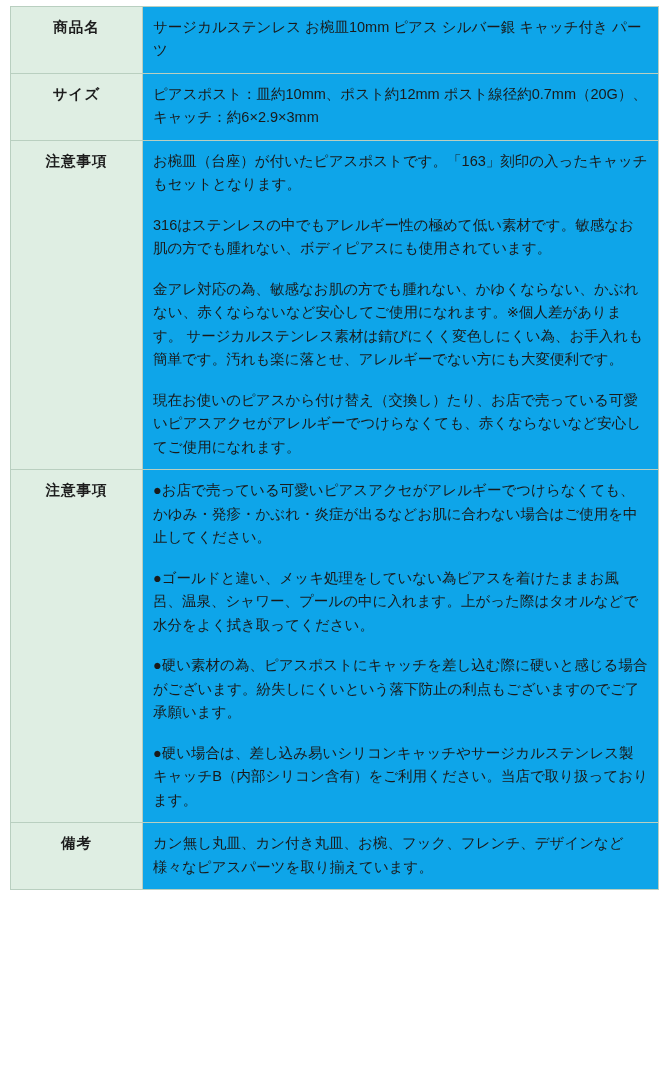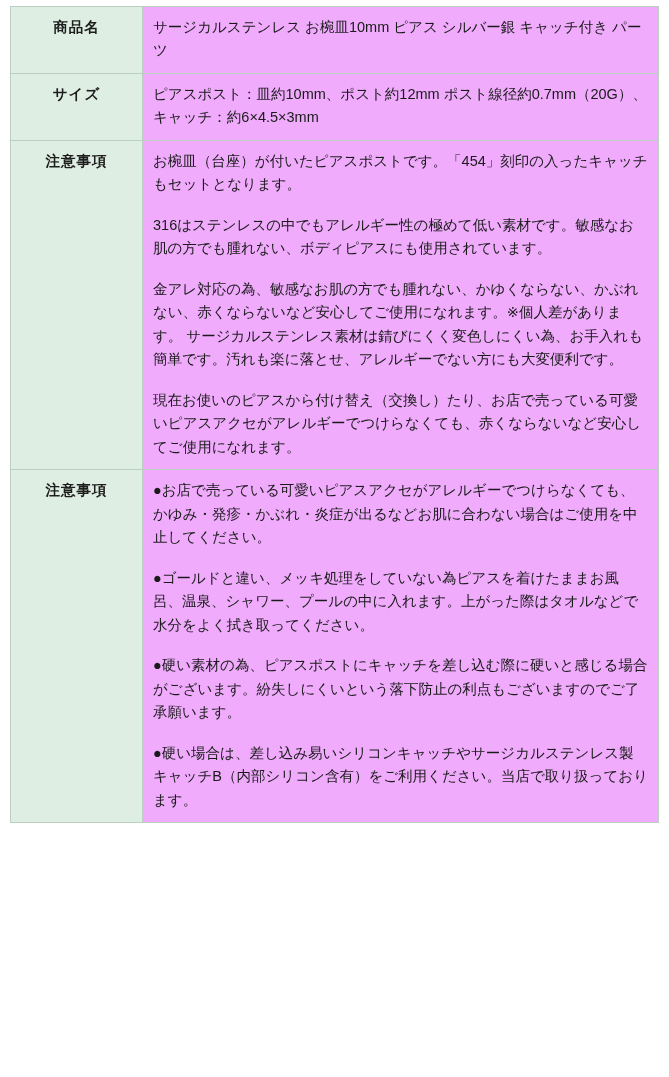--- a/index.html
+++ b/index.html
@@ -35,21 +35,21 @@
     background: #dfeee3;
     text-align: center;
     vertical-align: middle;
     font-weight: bold;
     letter-spacing: 1px;
     padding-left: 4px;
     padding-right: 4px;
     color: #1d1d1d;
   }
   td.value {
-    background: #f0abfc;
+    background: #0ea5e9;
     color: #1a1a1a;
   }
   td.value p {
     margin: 0 0 17px 0;
   }
   td.value p:last-child {
     margin-bottom: 0;
   }
   td.value p.tight {
     margin-bottom: 0;
@@ -67,36 +67,42 @@
     <tbody>
       <tr>
         <td class="label">商品名</td>
         <td class="value">
           <p class="tight">サージカルステンレス お椀皿10mm ピアス シルバー銀 キャッチ付き パーツ</p>
         </td>
       </tr>
       <tr>
         <td class="label">サイズ</td>
         <td class="value">
-          <p class="tight">ピアスポスト：皿約10mm、ポスト約12mm ポスト線径約0.7mm（20G）、キャッチ：約6×4.5×3mm</p>
+          <p class="tight">ピアスポスト：皿約10mm、ポスト約12mm ポスト線径約0.7mm（20G）、キャッチ：約6×2.9×3mm</p>
         </td>
       </tr>
       <tr class="row-desc">
         <td class="label">注意事項</td>
         <td class="value">
-          <p>お椀皿（台座）が付いたピアスポストです。「454」刻印の入ったキャッチもセットとなります。</p>
+          <p>お椀皿（台座）が付いたピアスポストです。「163」刻印の入ったキャッチもセットとなります。</p>
           <p>316はステンレスの中でもアレルギー性の極めて低い素材です。敏感なお肌の方でも腫れない、ボディピアスにも使用されています。</p>
           <p>金アレ対応の為、敏感なお肌の方でも腫れない、かゆくならない、かぶれない、赤くならないなど安心してご使用になれます。※個人差があります。 サージカルステンレス素材は錆びにくく変色しにくい為、お手入れも簡単です。汚れも楽に落とせ、アレルギーでない方にも大変便利です。</p>
           <p>現在お使いのピアスから付け替え（交換し）たり、お店で売っている可愛いピアスアクセがアレルギーでつけらなくても、赤くならないなど安心してご使用になれます。</p>
         </td>
       </tr>
       <tr class="row-note">
         <td class="label">注意事項</td>
         <td class="value">
           <p>●お店で売っている可愛いピアスアクセがアレルギーでつけらなくても、かゆみ・発疹・かぶれ・炎症が出るなどお肌に合わない場合はご使用を中止してください。</p>
           <p>●ゴールドと違い、メッキ処理をしていない為ピアスを着けたままお風呂、温泉、シャワー、プールの中に入れます。上がった際はタオルなどで水分をよく拭き取ってください。</p>
           <p>●硬い素材の為、ピアスポストにキャッチを差し込む際に硬いと感じる場合がございます。紛失しにくいという落下防止の利点もございますのでご了承願います。</p>
           <p>●硬い場合は、差し込み易いシリコンキャッチやサージカルステンレス製キャッチB（内部シリコン含有）をご利用ください。当店で取り扱っております。</p>
         </td>
       </tr>
+      <tr>
+        <td class="label">備考</td>
+        <td class="value">
+          <p class="tight">カン無し丸皿、カン付き丸皿、お椀、フック、フレンチ、デザインなど様々なピアスパーツを取り揃えています。</p>
+        </td>
+      </tr>
     </tbody>
   </table>
 </div>
 
 </body></html>

